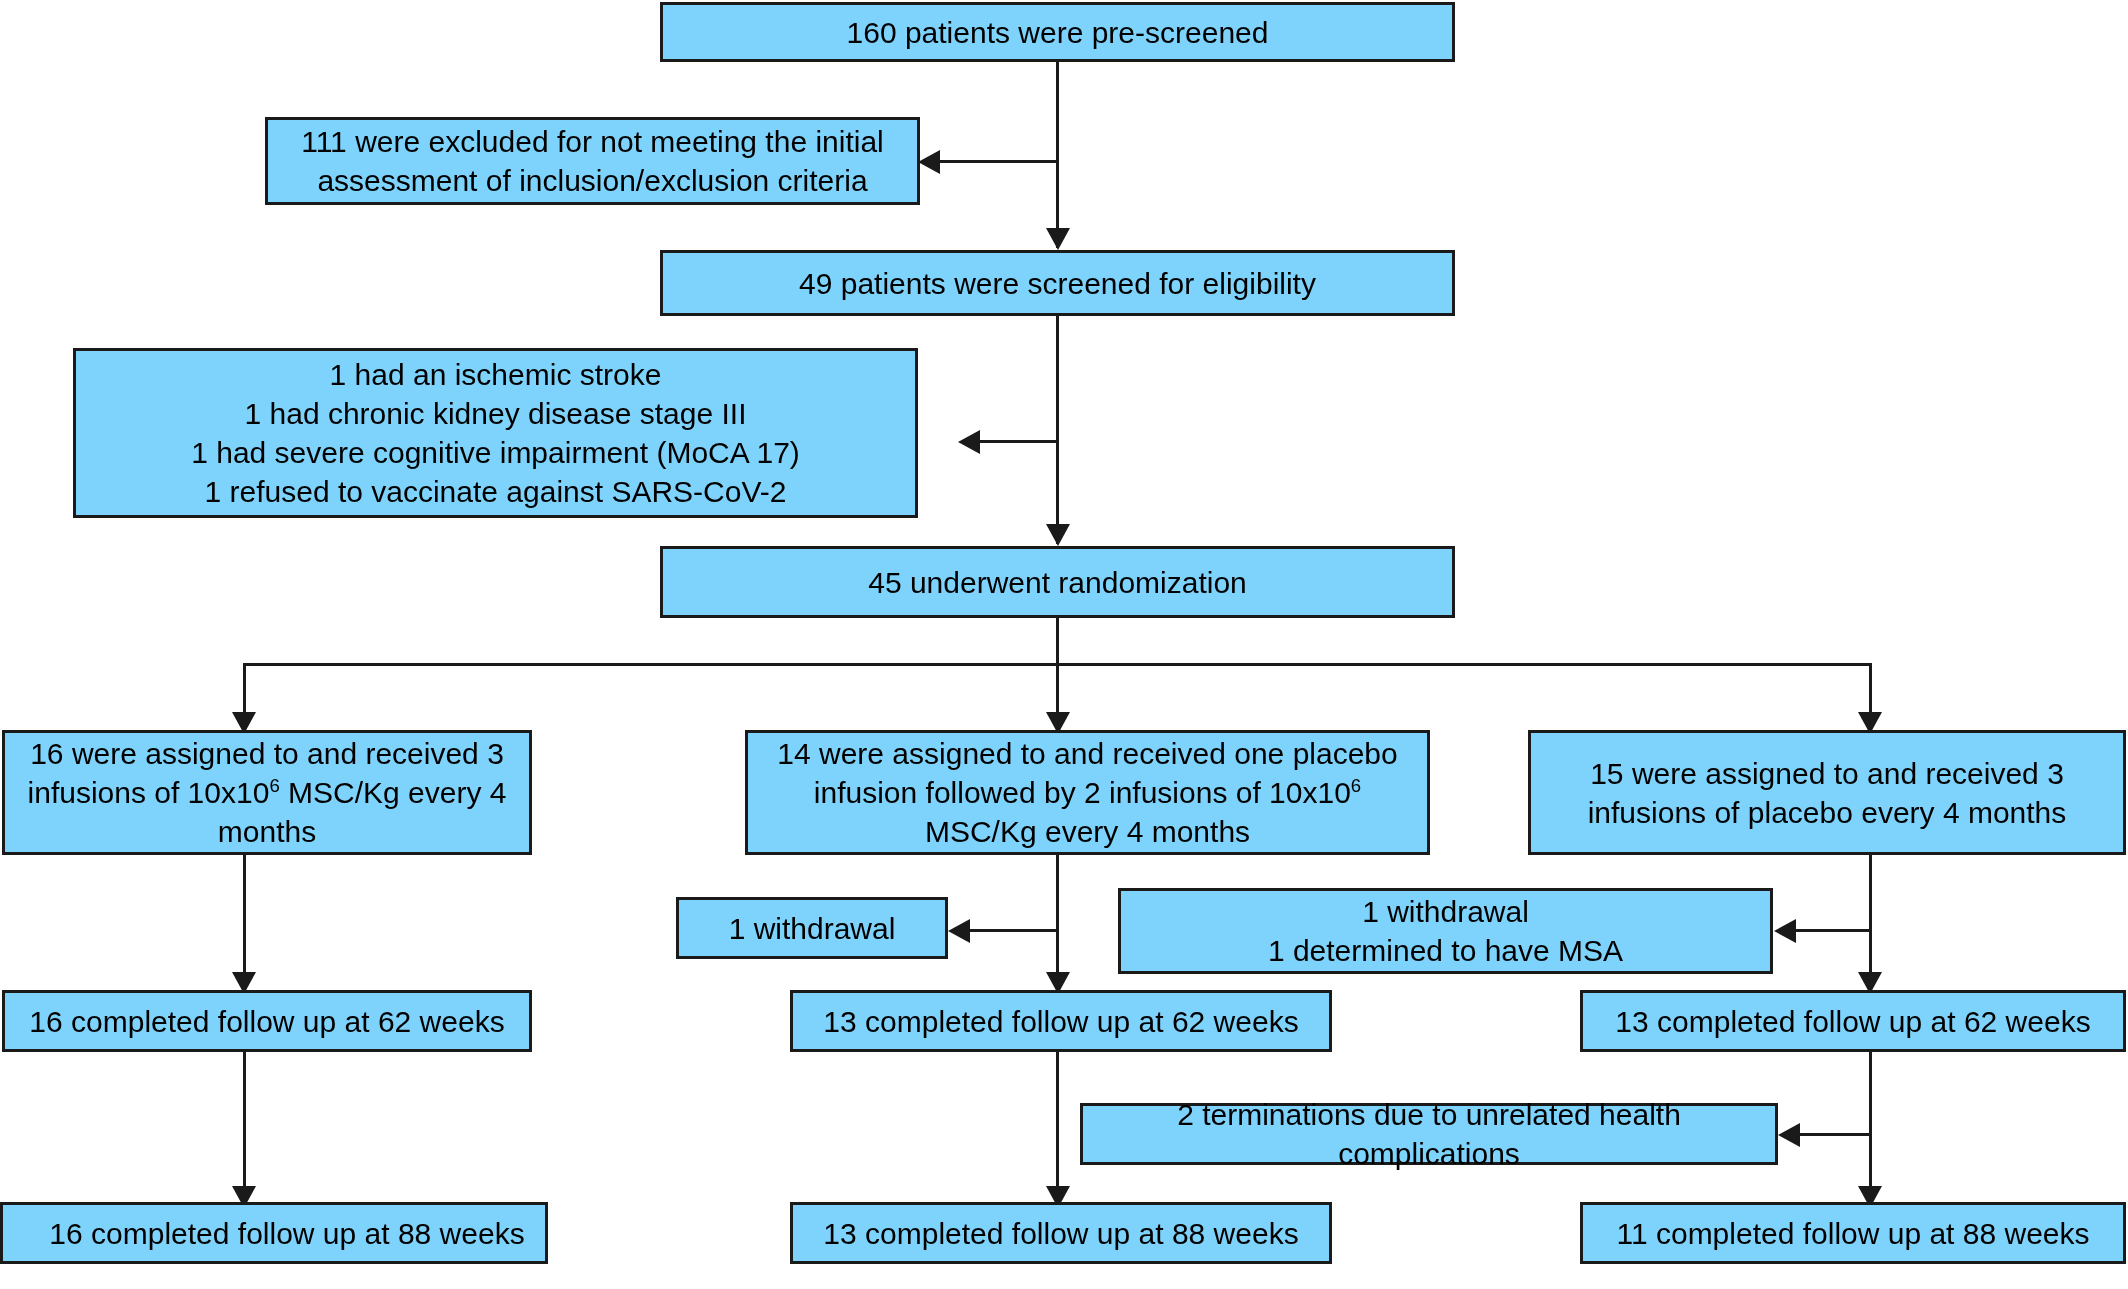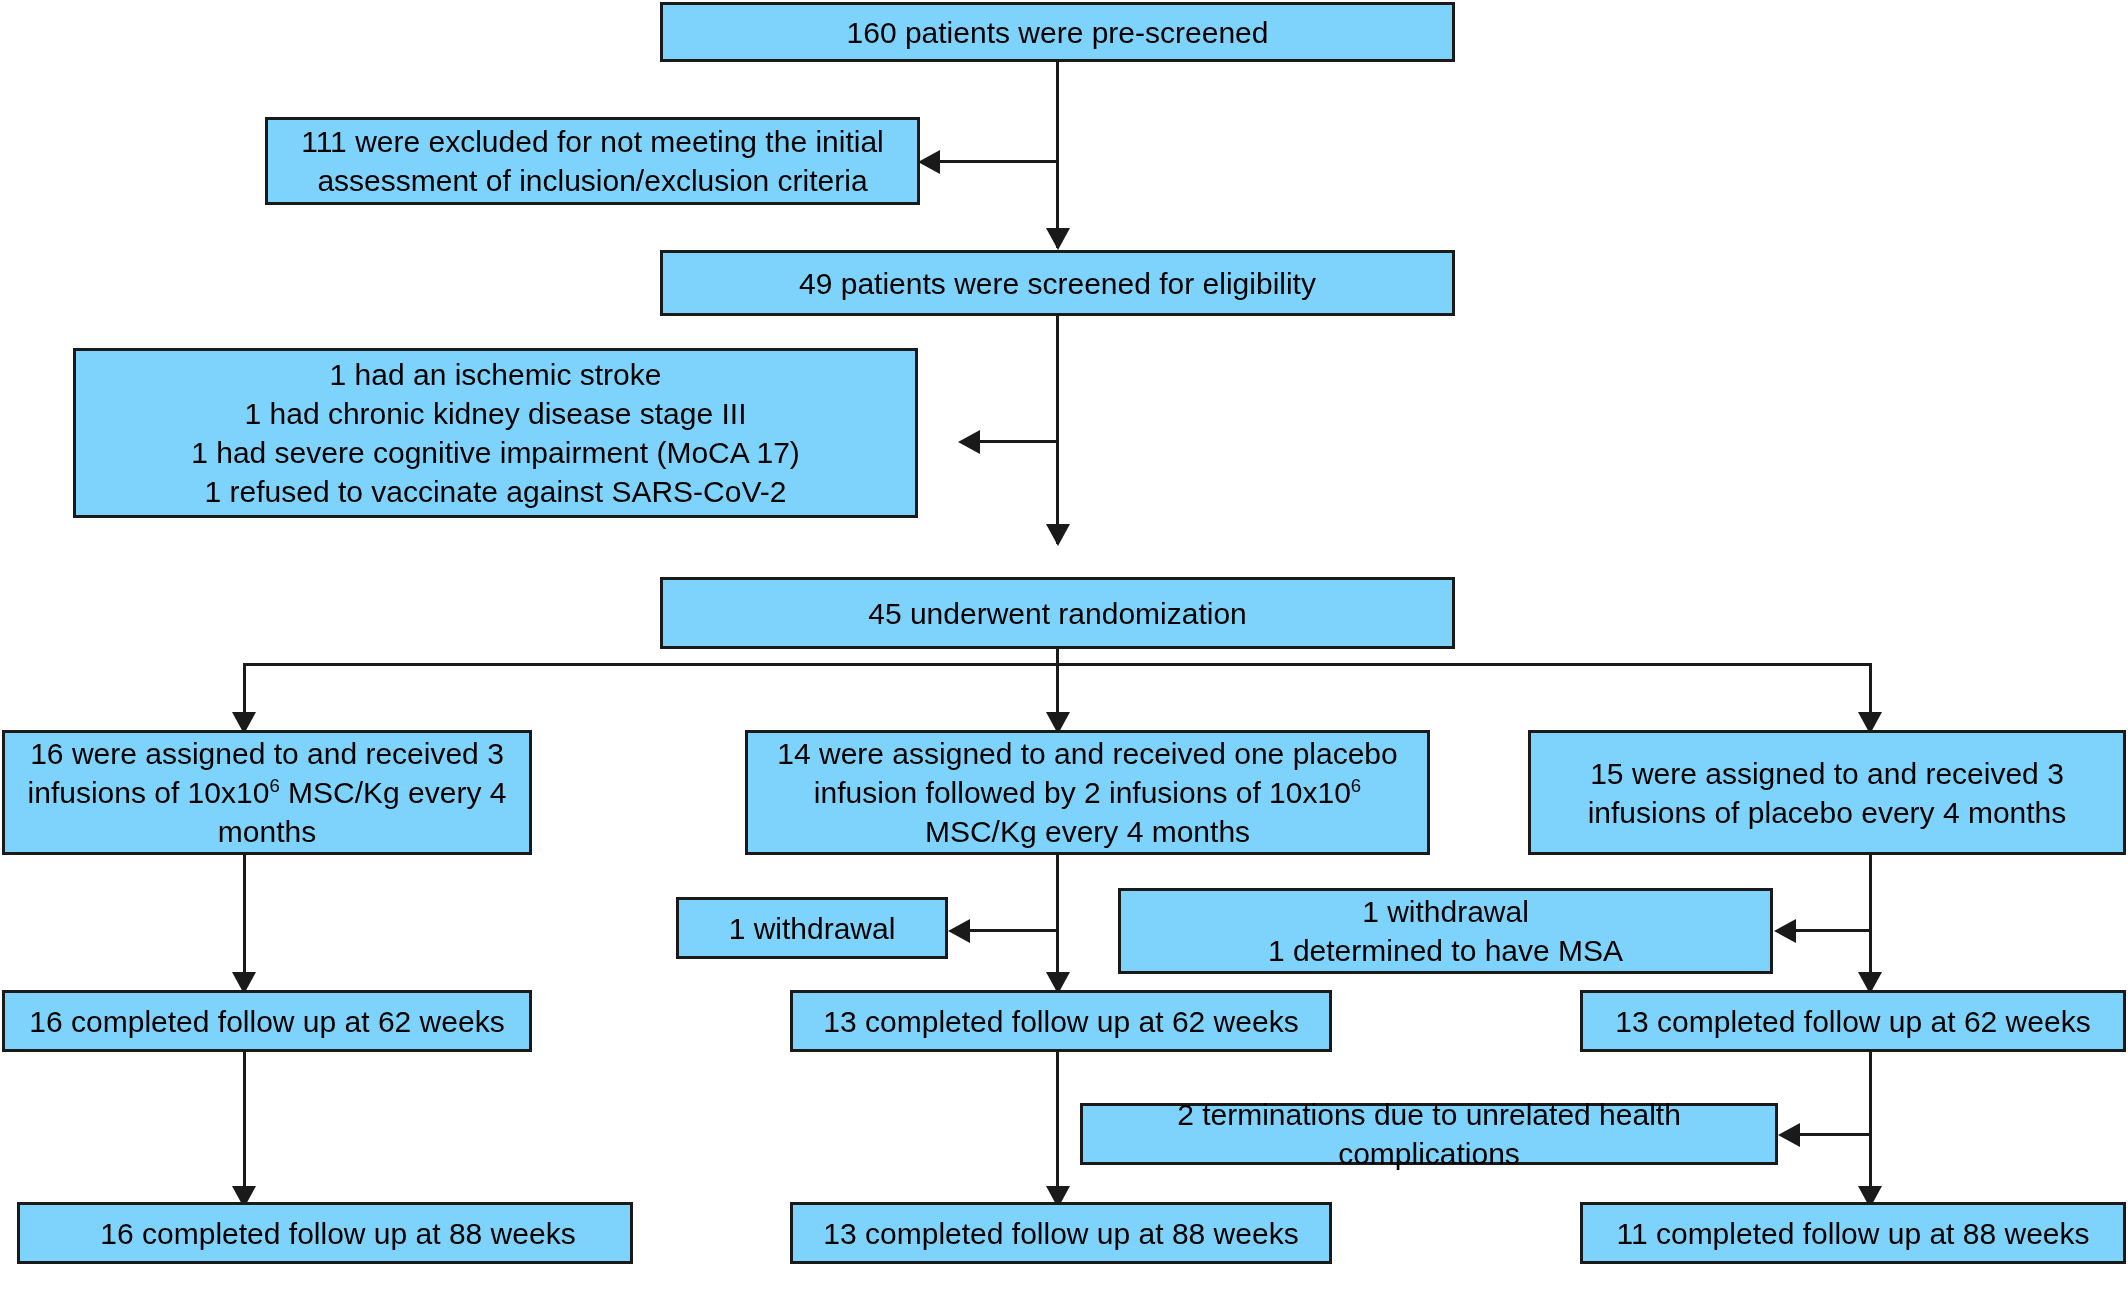--- a/index.html
+++ b/index.html
@@ -110,21 +110,21 @@
 
   <div class="box" style="left:73px; top:348px; width:845px; height:170px;">
     <span class="txt">
       <span class="line">1 had an ischemic stroke</span>
       <span class="line">1 had chronic kidney disease stage III</span>
       <span class="line">1 had severe cognitive impairment (MoCA 17)</span>
       <span class="line">1 refused to vaccinate against SARS-CoV-2</span>
     </span>
   </div>
 
-  <div class="box" style="left:660px; top:577px; width:795px; height:72px;">
+  <div class="box" style="left:660px; top:546px; width:795px; height:72px;">
     <span class="txt">45 underwent randomization</span>
   </div>
 
   <div class="vline" style="left:1056px; top:618px; width:3px; height:102px;"></div>
   <div class="hline" style="left:243px; top:663px; width:1629px;"></div>
   <div class="vline" style="left:243px; top:663px; height:57px;"></div>
   <div class="vline" style="left:1869px; top:663px; height:57px;"></div>
   <div class="arrow-down" style="left:232px; top:712px;"></div>
   <div class="arrow-down" style="left:1046px; top:712px;"></div>
   <div class="arrow-down" style="left:1858px; top:712px;"></div>
@@ -194,21 +194,21 @@
 
   <div class="vline" style="left:1869px; top:1052px; height:150px;"></div>
   <div class="arrow-down" style="left:1858px; top:1186px;"></div>
   <div class="hline" style="left:1790px; top:1133px; width:81px;"></div>
   <div class="arrow-left" style="left:1778px; top:1123px;"></div>
 
   <div class="box" style="left:1080px; top:1103px; width:698px; height:62px;">
     <span class="txt">2 terminations due to unrelated health complications</span>
   </div>
 
-  <div class="box" style="left:17px; top:1202px; width:616px; height:62px;padding-left:36px;">
+  <div class="box" style="left:0; top:1202px; width:548px; height:62px;padding-left:36px;">
     <span class="txt">16 completed follow up at 88 weeks</span>
   </div>
   <div class="box" style="left:790px; top:1202px; width:542px; height:62px;">
     <span class="txt">13 completed follow up at 88 weeks</span>
   </div>
   <div class="box" style="left:1580px; top:1202px; width:546px; height:62px;">
     <span class="txt">11 completed follow up at 88 weeks</span>
   </div>
 
 </div>

